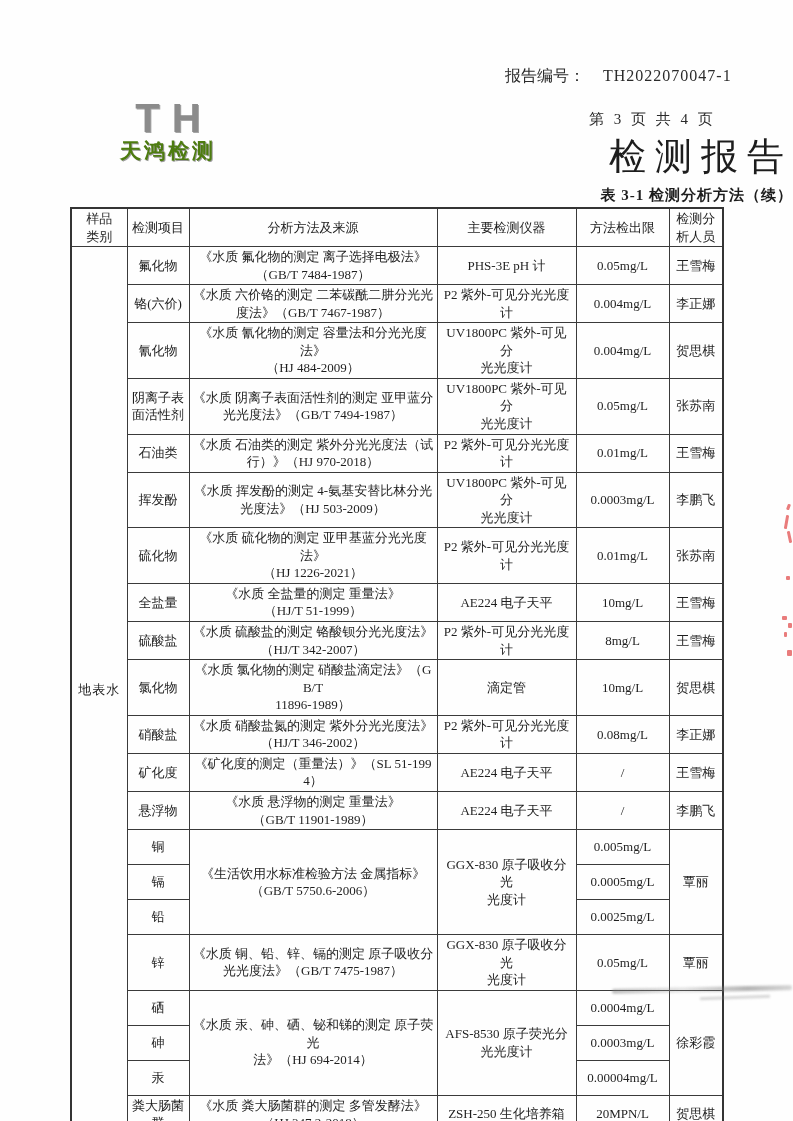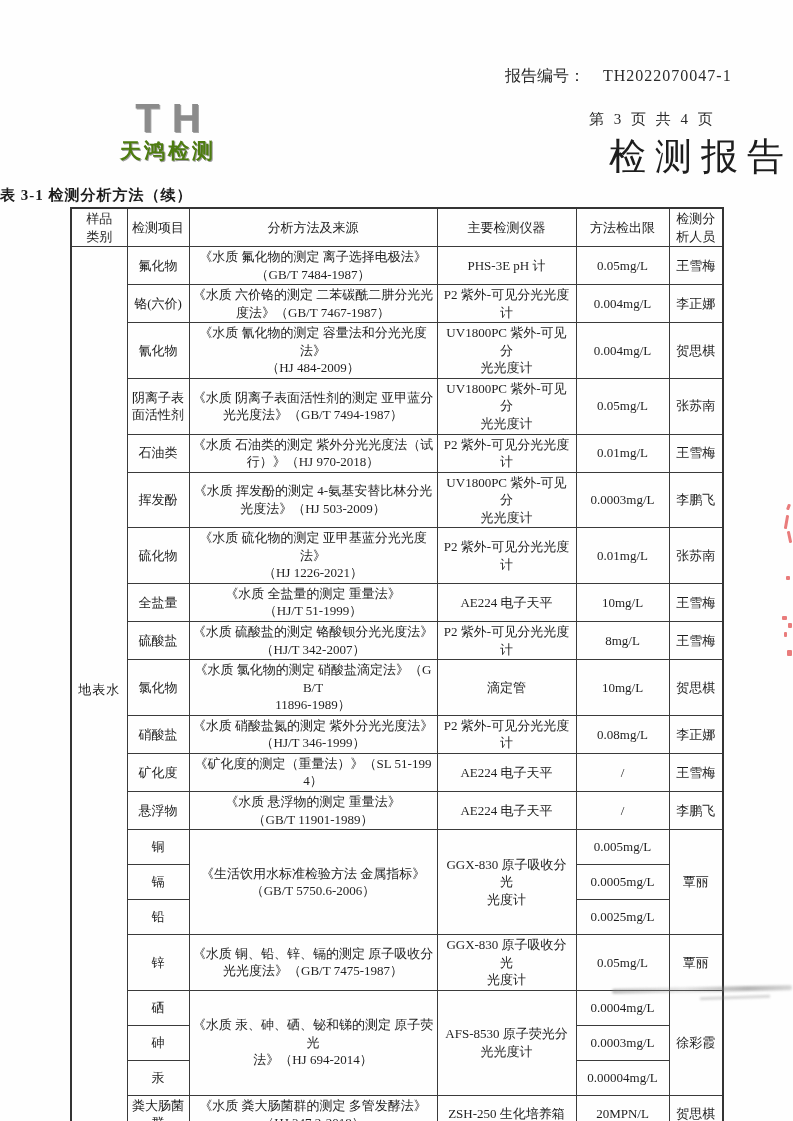--- a/index.html
+++ b/index.html
@@ -26,21 +26,21 @@
     text-shadow:1px 1px 0 #9a9a9a;
   }
   .report-no{position:absolute;left:505px;top:66px;font-size:16px;color:#2a2a2a;white-space:nowrap;}
   .report-no .val{margin-left:18px;letter-spacing:1px;}
   .page-info{position:absolute;left:589px;top:110px;font-size:15px;color:#2a2a2a;letter-spacing:3px;white-space:nowrap;}
   .doc-title{
     position:absolute;left:0;top:132px;width:793px;text-align:right;
     font-size:37px;color:#1d1d1d;letter-spacing:9px;text-indent:9px;font-weight:500;
   }
   .table-caption{
-    position:absolute;left:0;top:186px;width:793px;text-align:left;
+    position:absolute;left:0;top:186px;width:793px;text-align:right;
     font-size:15px;font-weight:bold;color:#1d1d1d;letter-spacing:1px;
   }
   
   table.report{
     position:absolute;left:70px;top:207px;
     width:652px;table-layout:fixed;
     border-collapse:collapse;
     border:2px solid #343434;
   }
   table.report th,table.report td{
@@ -201,21 +201,21 @@
         <td class="c-item">氯化物</td>
         <td class="c-method">《水质 氯化物的测定 硝酸盐滴定法》（GB/T
 11896-1989）</td>
         <td class="c-instr">滴定管</td>
         <td class="c-limit">10mg/L</td>
         <td class="c-analyst">贺思棋</td>
       </tr>
       <tr>
         <td class="c-item">硝酸盐</td>
         <td class="c-method">《水质 硝酸盐氮的测定 紫外分光光度法》
-（HJ/T 346-1999）</td>
+（HJ/T 346-2002）</td>
         <td class="c-instr">P2 紫外-可见分光光度
 计</td>
         <td class="c-limit">0.08mg/L</td>
         <td class="c-analyst">李正娜</td>
       </tr>
       <tr>
         <td class="c-item">矿化度</td>
         <td class="c-method">《矿化度的测定（重量法）》（SL 51-1994）</td>
         <td class="c-instr">AE224 电子天平</td>
         <td class="c-limit">/</td>

